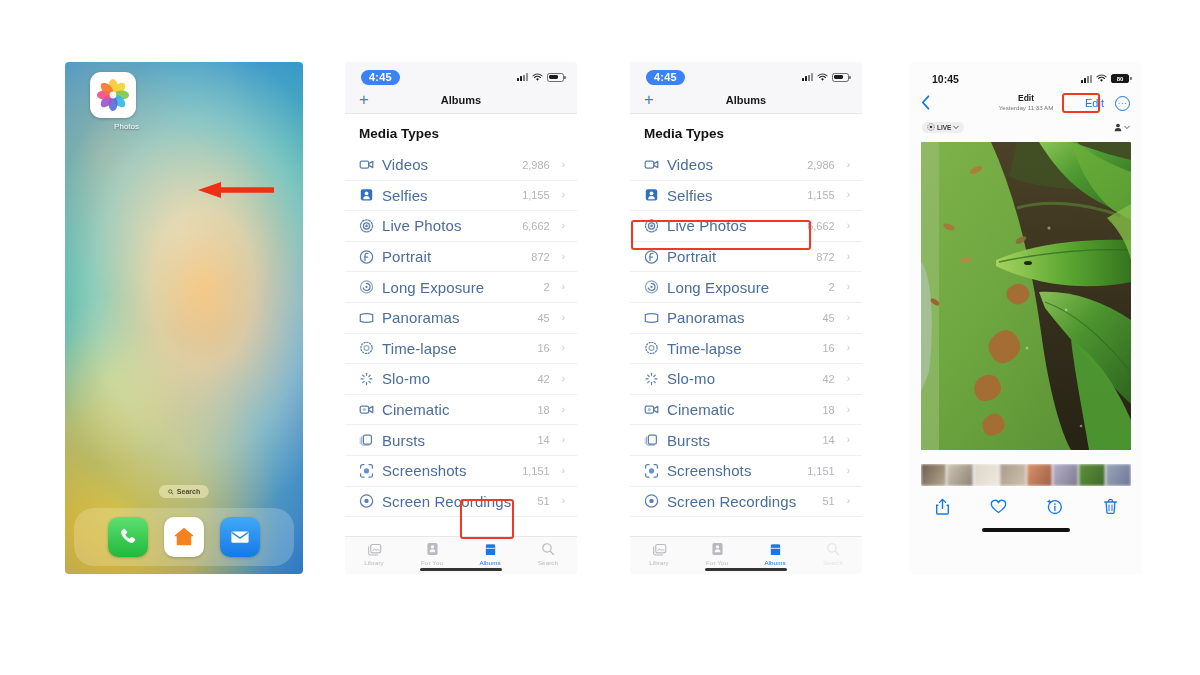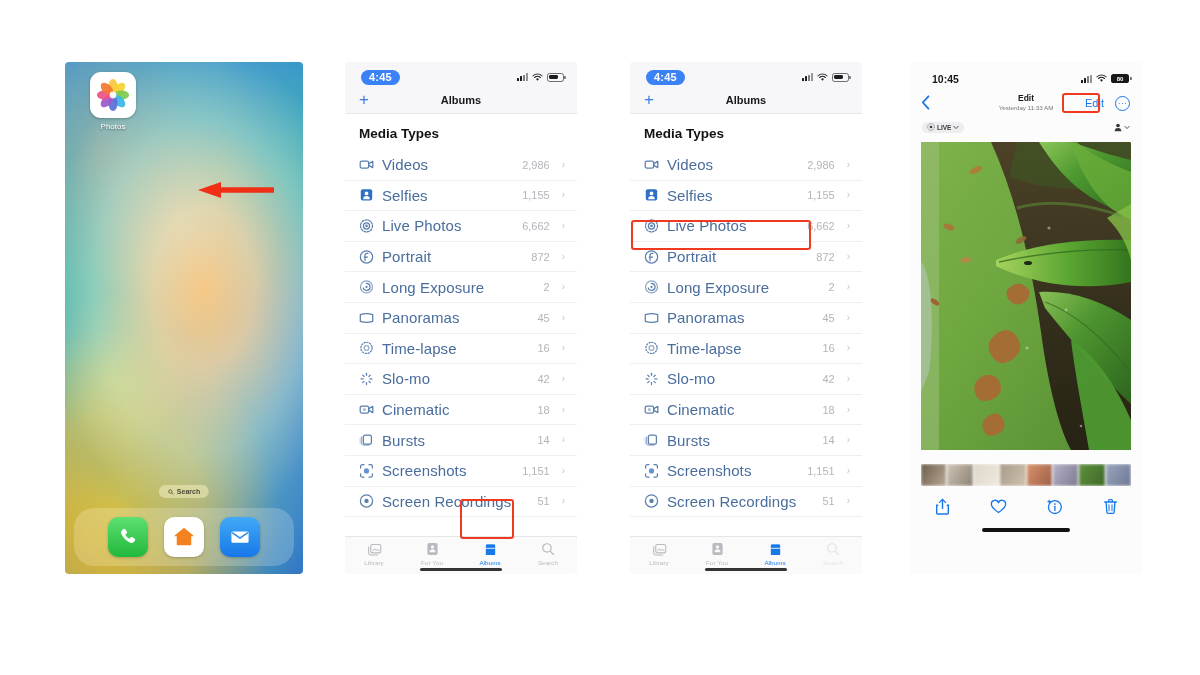--- a/index.html
+++ b/index.html
@@ -42,21 +42,21 @@
   .bars { display:flex; align-items:flex-end; gap:1px; height:8px;}
   .bars i { display:block; width:2px; background:#fff; border-radius:.5px; }
   .bars i:nth-child(1){height:3px;} .bars i:nth-child(2){height:5px;}
   .bars i:nth-child(3){height:6.5px; opacity:.55;} .bars i:nth-child(4){height:8px; opacity:.45;}
   .batt { width:17px;height:9px;border:1.2px solid rgba(255,255,255,.85);border-radius:2.6px;position:relative;
           display:flex;align-items:center;justify-content:center;}
   .batt::after{content:"";position:absolute;right:-2.6px;top:2.6px;width:1.4px;height:3.4px;background:rgba(255,255,255,.8);border-radius:0 1px 1px 0;}
   .batt span{font-size:6px;font-weight:700;color:#fff;line-height:1;}
 
   .appgrid { position:relative; z-index:3; padding: 10px 0 0 22px; }
-  .app { width: 52px; text-align:center; }
+  .app { width: 52px; text-align:right; }
   .app-icon {
     width: 46px; height: 46px; border-radius: 11px; background:#fff;
     box-shadow: 0 1px 3px rgba(0,0,0,.25);
     display:flex; align-items:center; justify-content:center; margin: 0 auto;
   }
   .app-label { margin-top:4px; font-size:8px; color:#fff; text-shadow:0 1px 2px rgba(0,0,0,.45); font-weight:500;}
   .arrow-annot { position:absolute; z-index:5; left:131px; top:118px; width:78px; height:20px; }
 
   .search-pill{
     position:absolute; z-index:3; left:50%; transform:translateX(-50%); bottom:76px;

